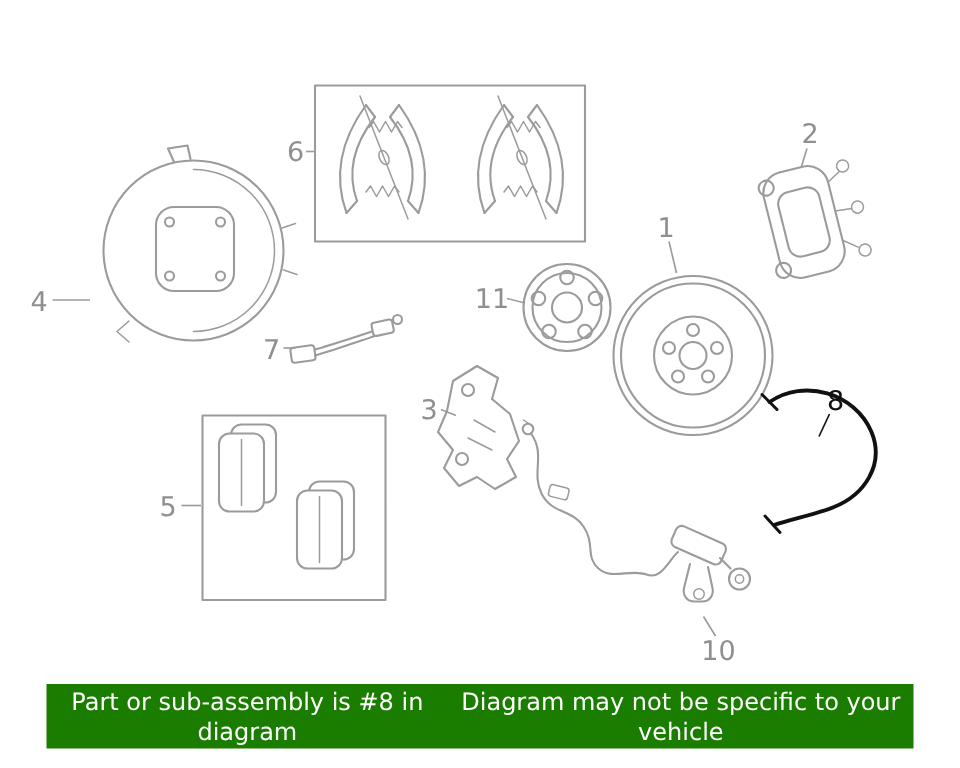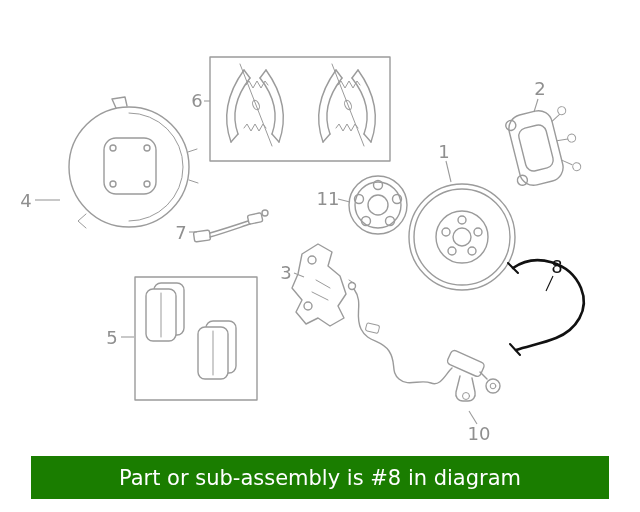--- a/index.html
+++ b/index.html
@@ -20,21 +20,21 @@
   .callout-hl { fill:var(--highlight,#111111); font-size:18px;
              font-family:"DejaVu Sans","Liberation Sans",sans-serif; }
   .highlight { fill:none; stroke:var(--highlight,#111111); stroke-width:2.6;
                stroke-linecap:round; stroke-linejoin:round; }
   .highlight-thin { fill:none; stroke:var(--highlight,#111111); stroke-width:2;
                stroke-linecap:round; }
 
   .banner { position:absolute; left:31px; right:31px; top:456px; height:43px;
             background:var(--banner-bg,#1a7d00); color:var(--banner-text,#ffffff);
             display:flex; flex-direction:row; align-items:center;
-            justify-content:center; font-size:21px; line-height:20px;
+            justify-content:center; font-size:16px; line-height:20px;
             text-align:center; }
 </style>
 </head>
 <body>
 
 <div class="stage">
 
   <svg class="diagram-svg" width="640" height="455" viewBox="0 0 640 455">
 
     <g class="part">
@@ -172,15 +172,16 @@
       <text class="callout" x="197" y="107" text-anchor="middle">6</text>
       <text class="callout" x="181" y="239" text-anchor="middle">7</text>
       <text class="callout-hl" x="557" y="273" text-anchor="middle">8</text>
       <text class="callout" x="479" y="440" text-anchor="middle">10</text>
       <text class="callout" x="328" y="205" text-anchor="middle">11</text>
     </g>
   </svg>
 
   <div class="banner">
     <div>Part or sub-assembly is #8 in diagram</div>
+    <div>Diagram may not be specific to your vehicle</div>
   </div>
 
 </div>
 
 </body></html>

